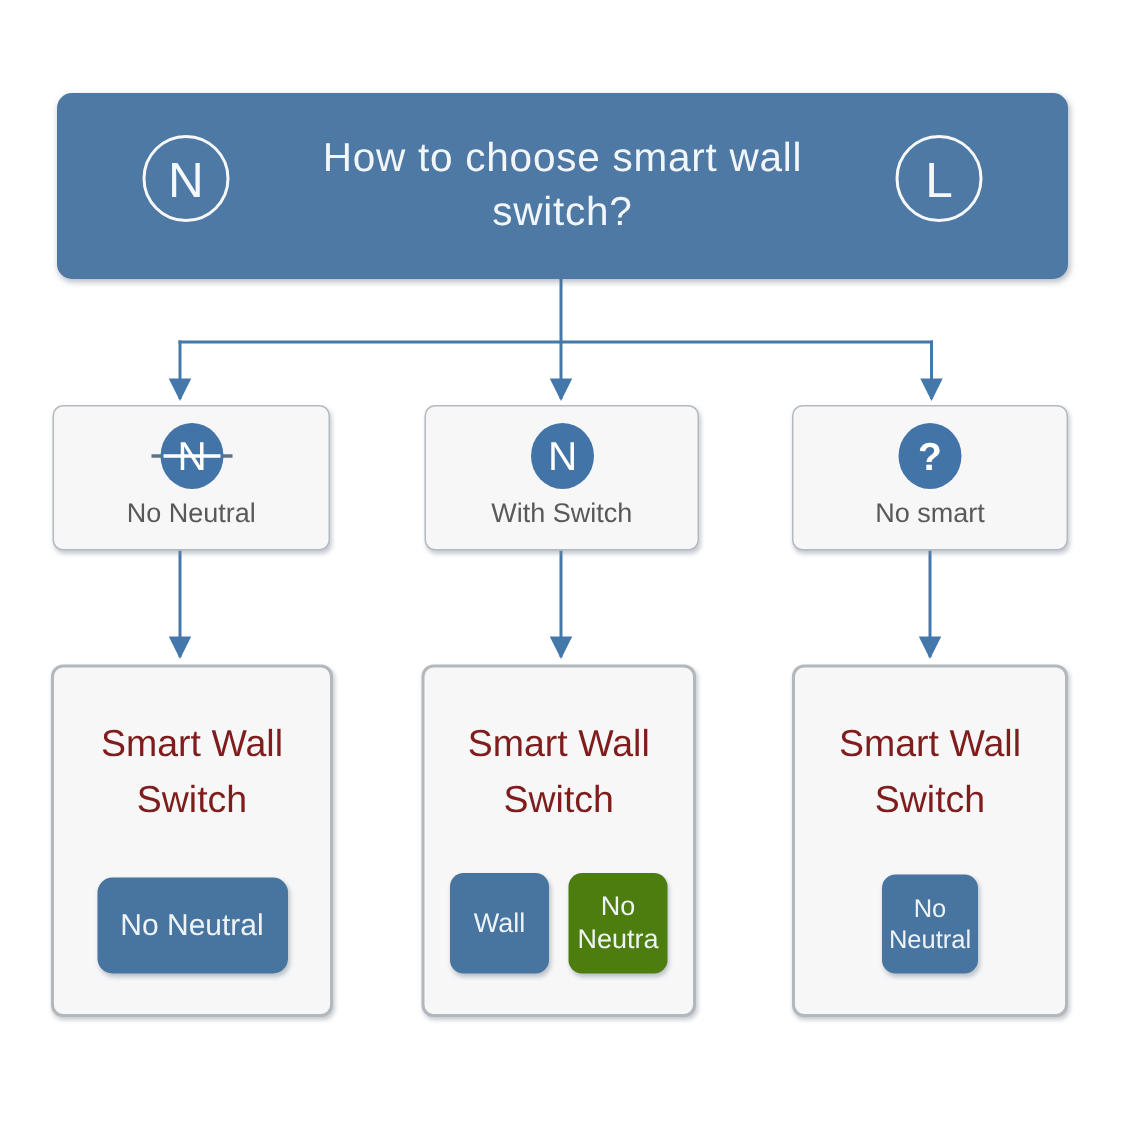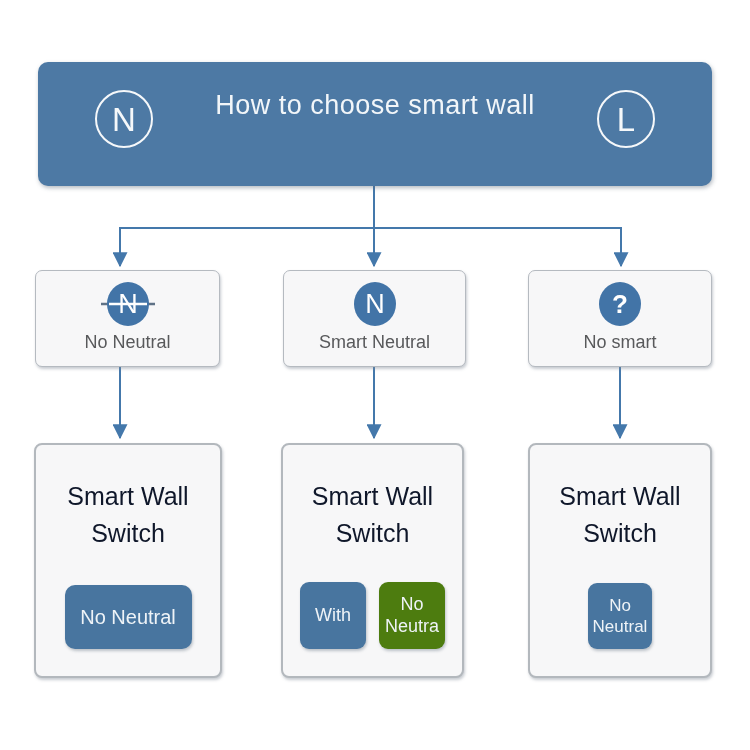--- a/index.html
+++ b/index.html
@@ -38,21 +38,21 @@
   .opt-icon text.q { font-weight: 700; font-size: 26px; }
   .opt-label { margin-top: 5px; font-size: 18px; color: #58595b; }
 
   .res {
     position: absolute; top: 443px; height: 235px;
     border: 2px solid #b3b8bd; border-radius: 8px;
     box-shadow: 1px 2px 3px rgba(130,140,152,0.45);
   }
   .res-title {
     margin-top: 33px; padding: 0 12px; text-align: center;
-    font-size: 25px; line-height: 37px; color: #0f172a;
+    font-size: 25px; line-height: 37px; color: #7f1d1d;
   }
   .res-badges {
     position: absolute; left: 0; right: 0; bottom: 27px;
     display: flex; justify-content: center; gap: 13px;
   }
   .badge {
     display: flex; align-items: center; justify-content: center; text-align: center;
     color: #eef3f7; box-shadow: 1px 2px 3px rgba(100,115,130,0.4);
   }
   .badge-wide { width: 127px; height: 64px; font-size: 20px; border-radius: 10px; }
@@ -77,61 +77,62 @@
     <line class="connector-line" x1="621" y1="227" x2="621" y2="266" marker-end="url(#arrow)" stroke="#4478ab"></line>
     <line class="connector-line" x1="120" y1="367" x2="120" y2="438" marker-end="url(#arrow)" stroke="#4478ab"></line>
     <line class="connector-line" x1="374" y1="367" x2="374" y2="438" marker-end="url(#arrow)" stroke="#4478ab"></line>
     <line class="connector-line" x1="620" y1="367" x2="620" y2="438" marker-end="url(#arrow)" stroke="#4478ab"></line>
   </svg>
 
   <header class="hdr" style="background-color: rgb(77, 121, 164);">
     <div class="hdr-circle left">N</div>
     <div class="hdr-title">
       <div>How to choose smart wall</div>
+      <div>switch?</div>
     </div>
     <div class="hdr-circle right">L</div>
   </header>
 
   <div class="opt" style="left: 35px; width: 185px; background-color: rgb(247, 247, 248);">
     <svg class="opt-icon" viewBox="0 0 60 46">
       <line x1="3" y1="23" x2="57" y2="23" stroke-width="2.4" stroke="#5f7286"></line>
       <ellipse cx="30" cy="23" rx="21" ry="22" fill="#4274a7"></ellipse>
       <line x1="11" y1="23" x2="49" y2="23" stroke="#ffffff" stroke-width="2.4"></line>
       <text x="30" y="23" text-anchor="middle" dominant-baseline="central">N</text>
     </svg>
     <div class="opt-label">No Neutral</div>
   </div>
 
   <div class="opt" style="left: 283px; width: 183px; background-color: rgb(247, 247, 248);">
     <svg class="opt-icon" viewBox="0 0 60 46">
       <ellipse cx="30" cy="23" rx="21" ry="22" fill="#4274a7"></ellipse>
       <text x="30" y="23" text-anchor="middle" dominant-baseline="central">N</text>
     </svg>
-    <div class="opt-label">Smart Neutral</div>
+    <div class="opt-label">With Switch</div>
   </div>
 
   <div class="opt" style="left: 528px; width: 184px; background-color: rgb(247, 247, 248);">
     <svg class="opt-icon" viewBox="0 0 60 46">
       <ellipse cx="30" cy="23" rx="21" ry="22" fill="#4274a7"></ellipse>
       <text class="q" x="30" y="23" text-anchor="middle" dominant-baseline="central">?</text>
     </svg>
     <div class="opt-label">No smart</div>
   </div>
 
   <div class="res" style="left: 34px; width: 188px; background-color: rgb(247, 247, 248);">
     <div class="res-title">Smart Wall Switch</div>
     <div class="res-badges">
       <div class="badge badge-wide" style="background-color: rgb(72, 117, 159);">No Neutral</div>
     </div>
   </div>
 
   <div class="res" style="left: 281px; width: 183px; background-color: rgb(247, 247, 248);">
     <div class="res-title">Smart Wall Switch</div>
     <div class="res-badges">
-      <div class="badge badge-sm" style="background-color: rgb(72, 117, 159);">With</div>
+      <div class="badge badge-sm" style="background-color: rgb(72, 117, 159);">Wall</div>
       <div class="badge badge-sm" style="background-color: #4d7c0f;">No Neutra</div>
     </div>
   </div>
 
   <div class="res" style="left: 528px; width: 184px; background-color: rgb(247, 247, 248);">
     <div class="res-title">Smart Wall Switch</div>
     <div class="res-badges">
       <div class="badge badge-sm3" style="background-color: rgb(72, 117, 159);">No Neutral</div>
     </div>
   </div>

